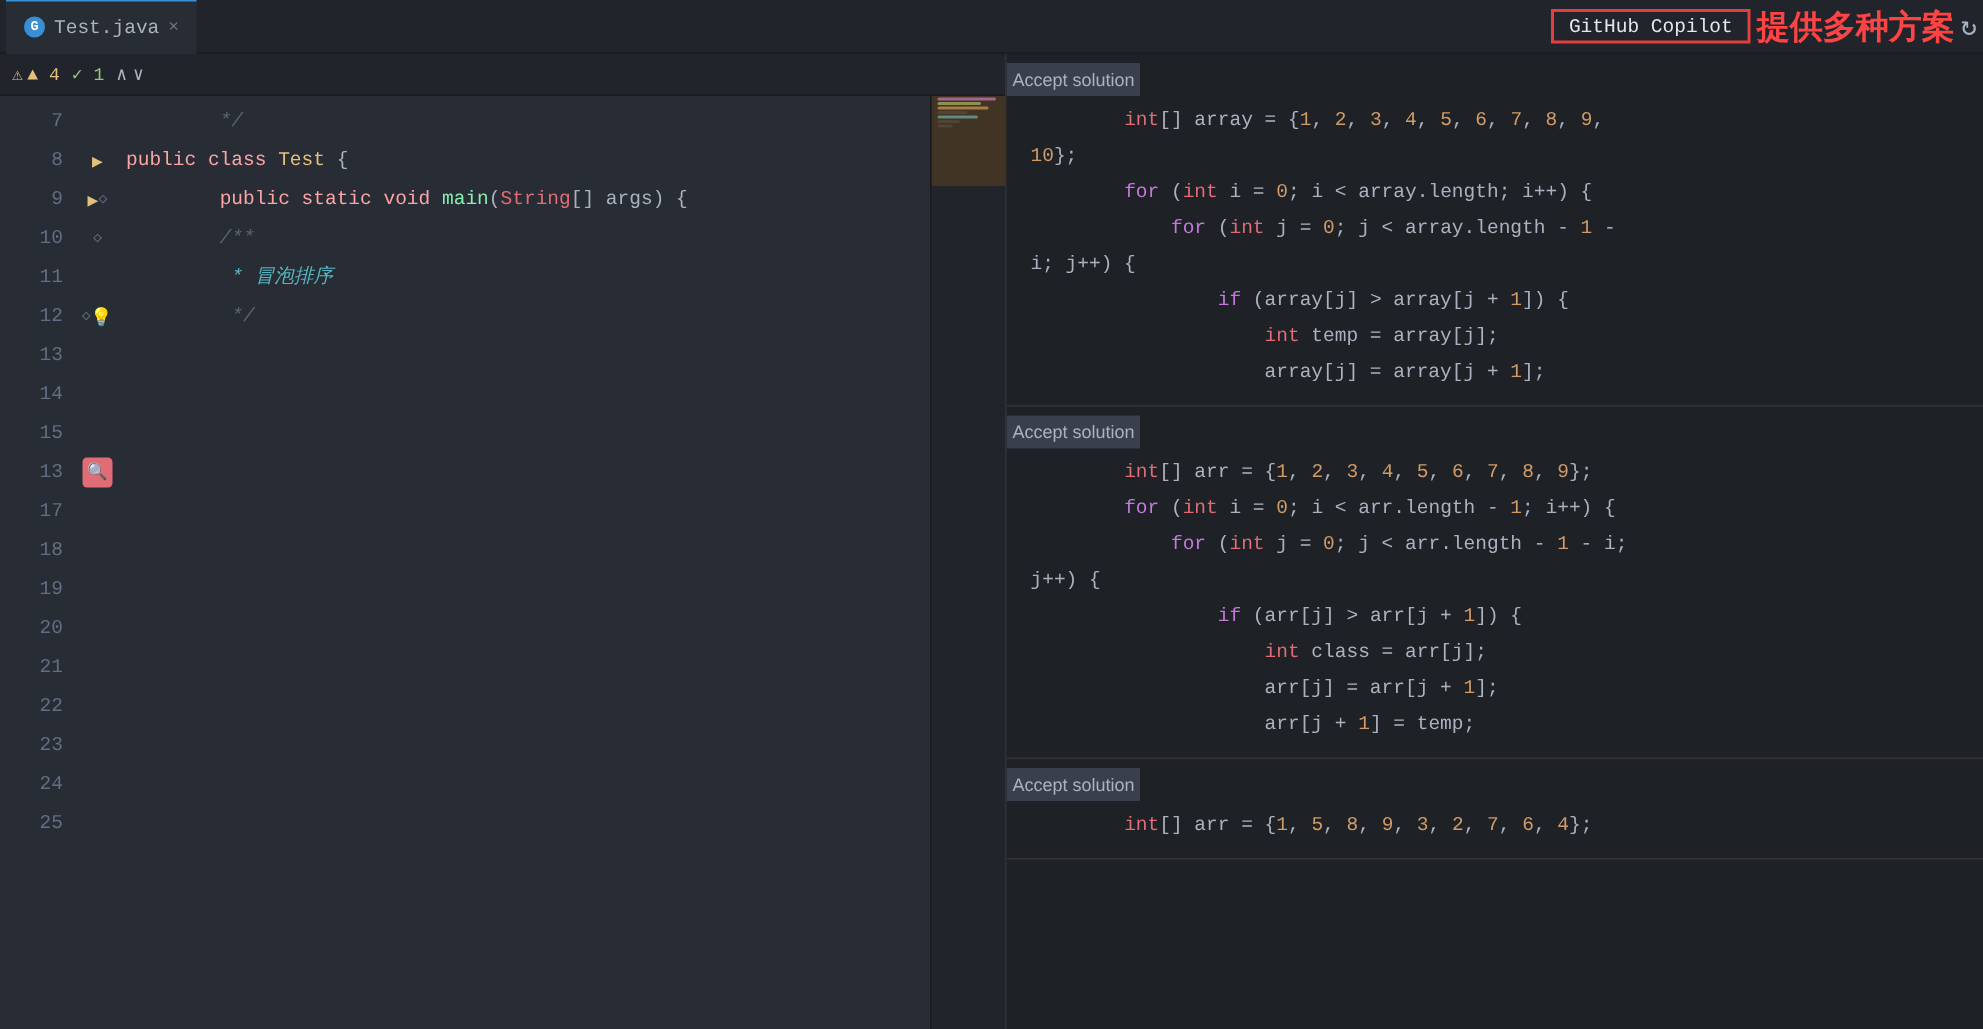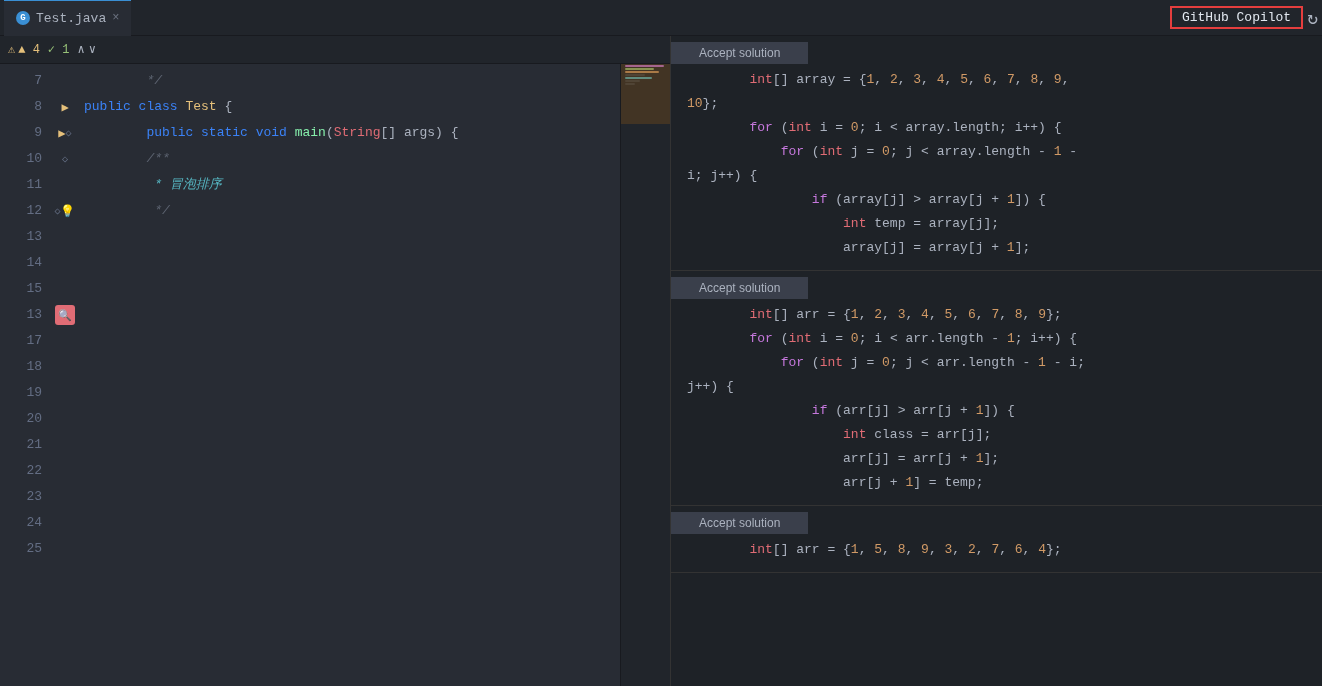--- a/index.html
+++ b/index.html
@@ -185,21 +185,21 @@
       line-height: 26px;
       color: #abb2bf;
     }
     .code-line {
       height: 26px;
       display: flex;
       align-items: center;
       padding-left: 4px;
       white-space: pre;
     }
-    .kw { color: #3b82f6; }
+    .kw { color: #fca5a5; }
     .cls { color: #e5c07b; }
     .fn { color: #86efac; }
     .comment { color: #5c6370; font-style: italic; }
     .comment-special { color: #56b6c2; font-style: italic; }
     .type { color: #e06c75; }
     .plain { color: #abb2bf; }
 
     
     .minimap {
       width: 50px;
@@ -240,21 +240,21 @@
       overflow-y: auto;
       border-left: 1px solid #333;
     }
     .solution-block {
       border-bottom: 1px solid #333;
     }
     .accept-btn {
       display: inline-block;
       background: #3a3f4b;
       color: #abb2bf;
-      padding: 4px 28px;
+      padding: 4px 4px;
       font-size: 12px;
       cursor: pointer;
       margin: 6px 0 0 0;
       border: none;
     }
     .copilot-code {
       padding: 4px 16px 10px 16px;
       font-size: 13px;
       line-height: 24px;
       white-space: pre;
@@ -276,20 +276,21 @@
 <div class="tab-bar">
   <div class="tab-item">
     <div class="tab-icon"></div>
     <span>Test.java</span>
     <span class="tab-close">×</span>
   </div>
   <div class="tab-right">
     <div class="copilot-box">
       <span>GitHub Copilot</span>
     </div>
+    <span class="annotation-text">提供多种方案</span>
     <span class="refresh-icon">↻</span>
   </div>
 </div>
 
 <div class="main-content">
 
   <div class="editor-panel">
 
     <div class="editor-toolbar">
       <span class="warning-badge">

